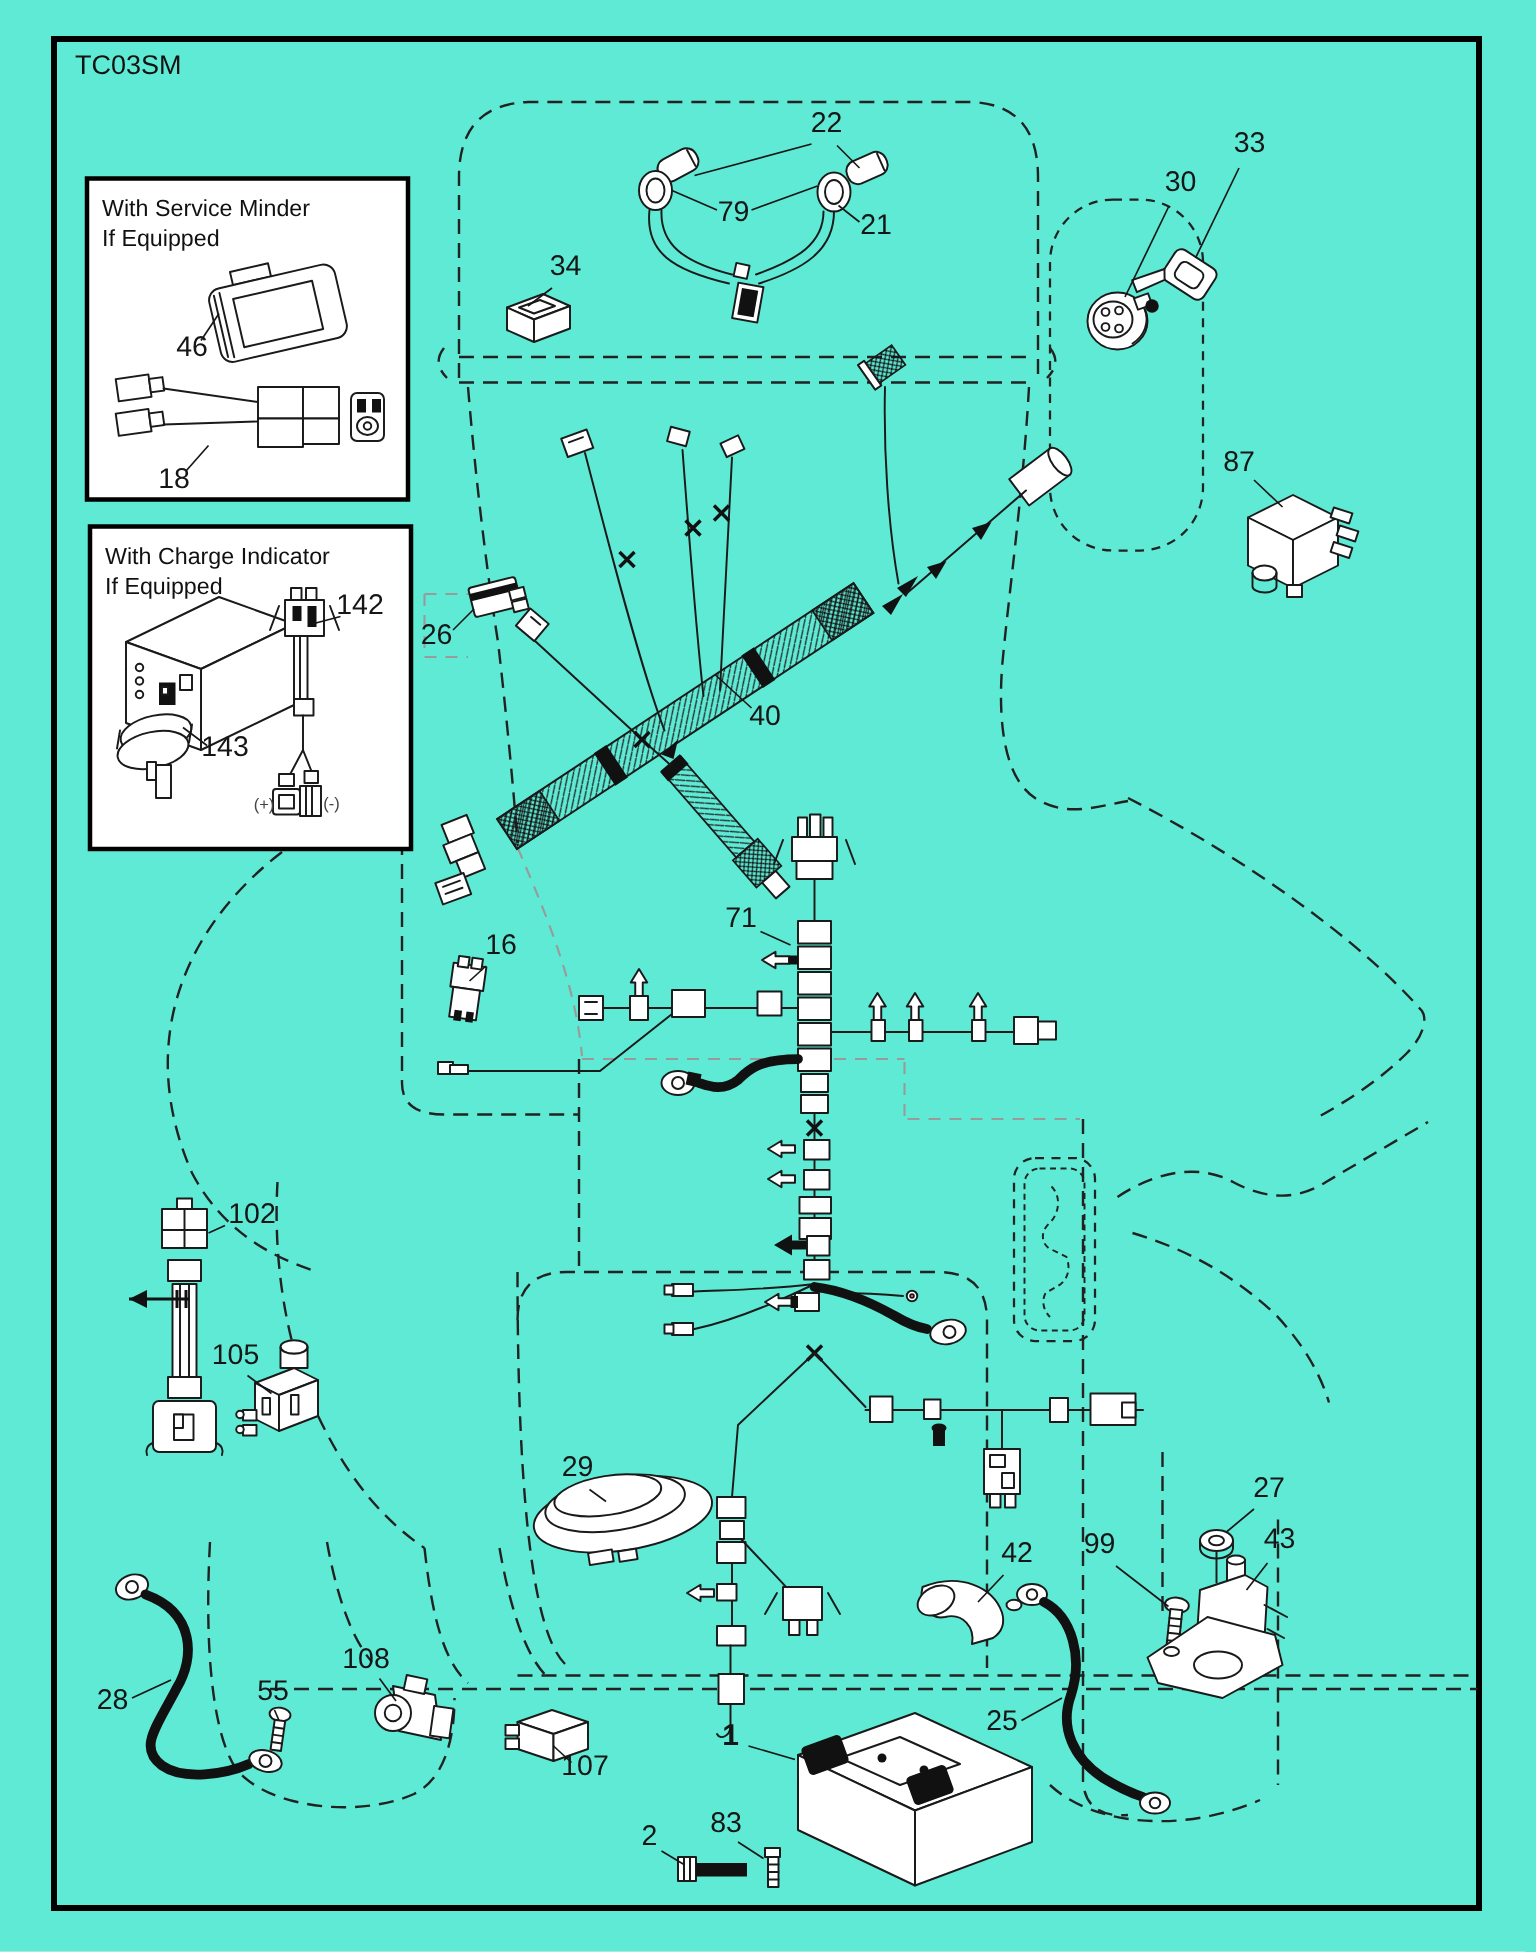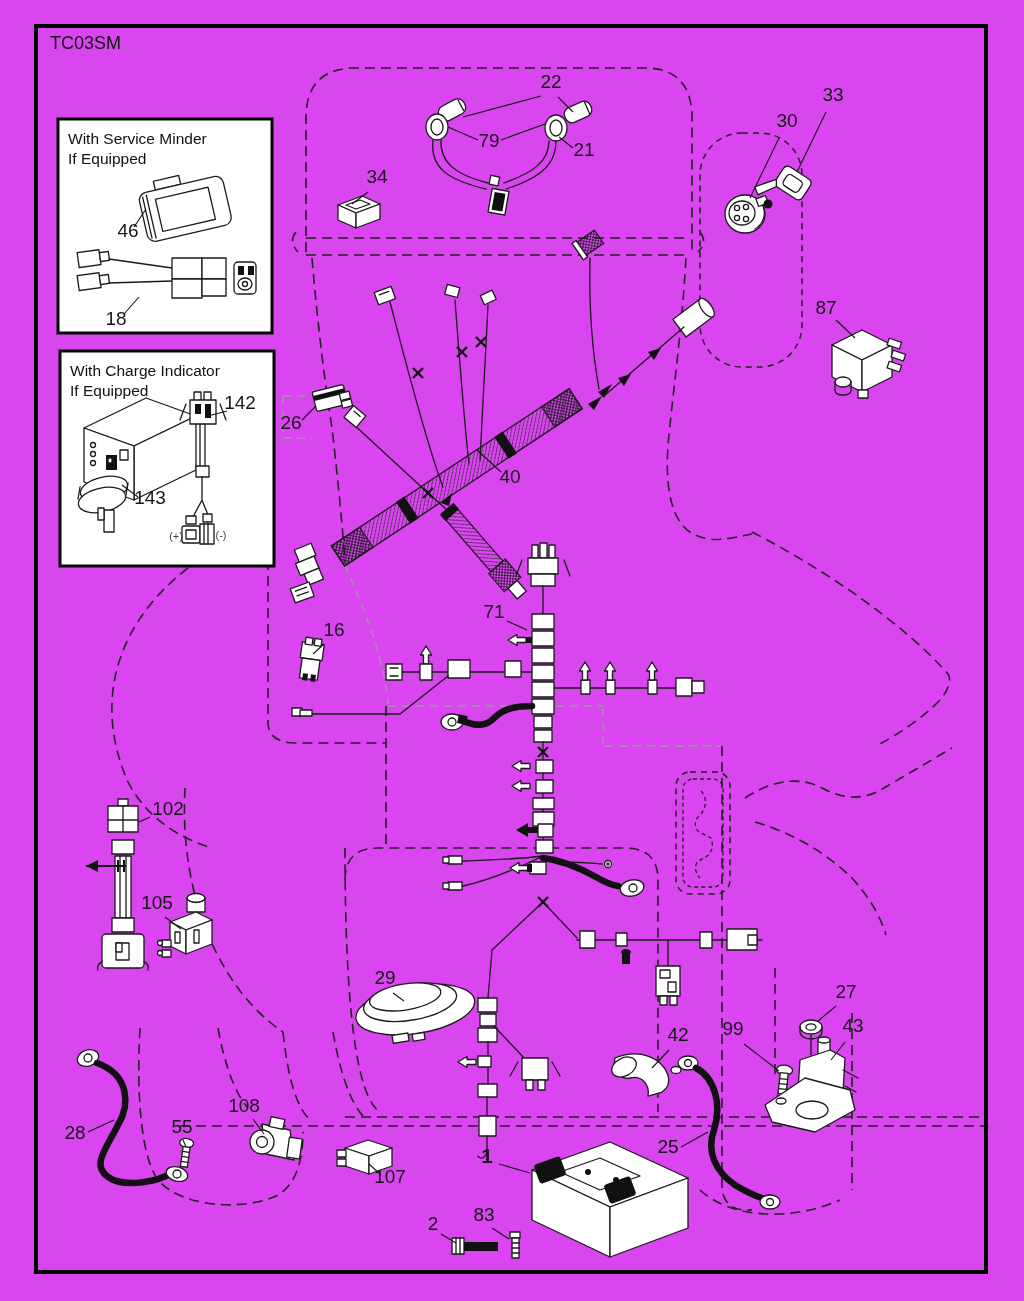--- a/index.html
+++ b/index.html
@@ -1,16 +1,16 @@
 <!DOCTYPE html>
 <html><head>
 <meta charset="utf-8">
 <style>
   html,body{margin:0;padding:0;background:#e8e8e8}
-  .page{position:relative;width:1024px;height:1301px;background:#d946ef;overflow:hidden}
+  .page{position:relative;width:1024px;height:1301px;background:#5eead4;overflow:hidden}
   svg{position:absolute;left:0;top:0}
   .ln{fill:none;stroke:#1a1a1a;stroke-width:1.3;stroke-linecap:round;stroke-linejoin:round}
   .fw{fill:#ffffff;stroke:#1a1a1a;stroke-width:1.3;stroke-linejoin:round}
   .bk{fill:#111111;stroke:none}
   .dash{fill:none;stroke:#222222;stroke-width:1.6;stroke-dasharray:10 6}
   .dash2{fill:none;stroke:#222222;stroke-width:1.5;stroke-dasharray:6 5}
   .gdash{fill:none;stroke:#9a9a9a;stroke-width:1.4;stroke-dasharray:8 6}
   .gate{fill:none;stroke:#222222;stroke-width:1.3;stroke-dasharray:4 3}
   .thick{fill:none;stroke:#111111;stroke-width:6.5;stroke-linecap:round}
   .frame{fill:none;stroke:#000000;stroke-width:4}

